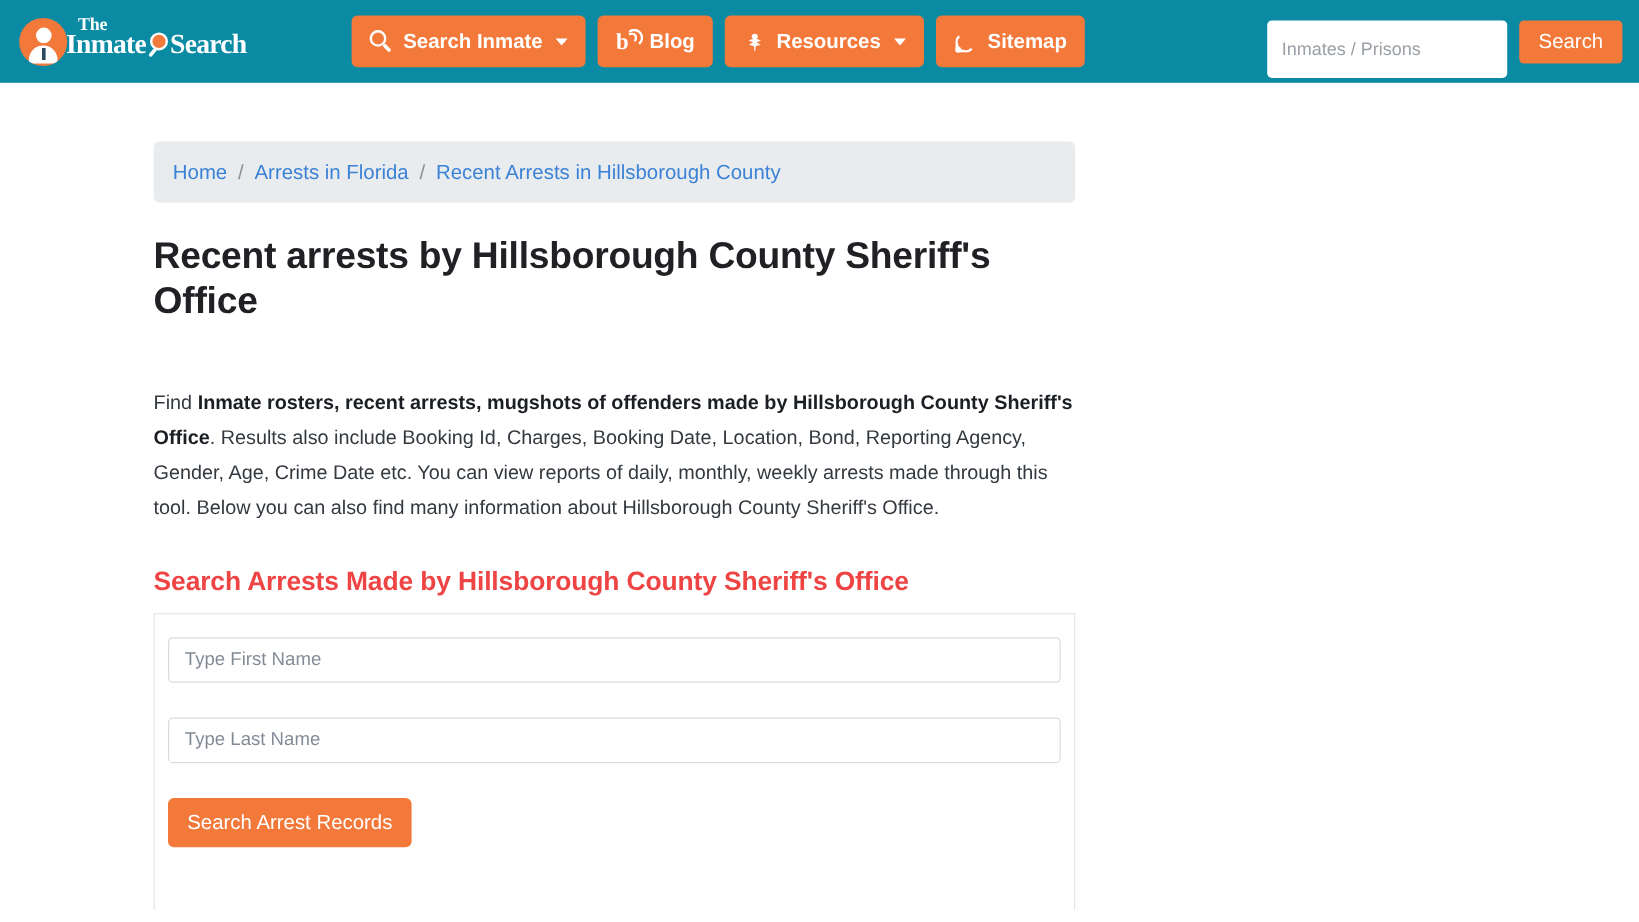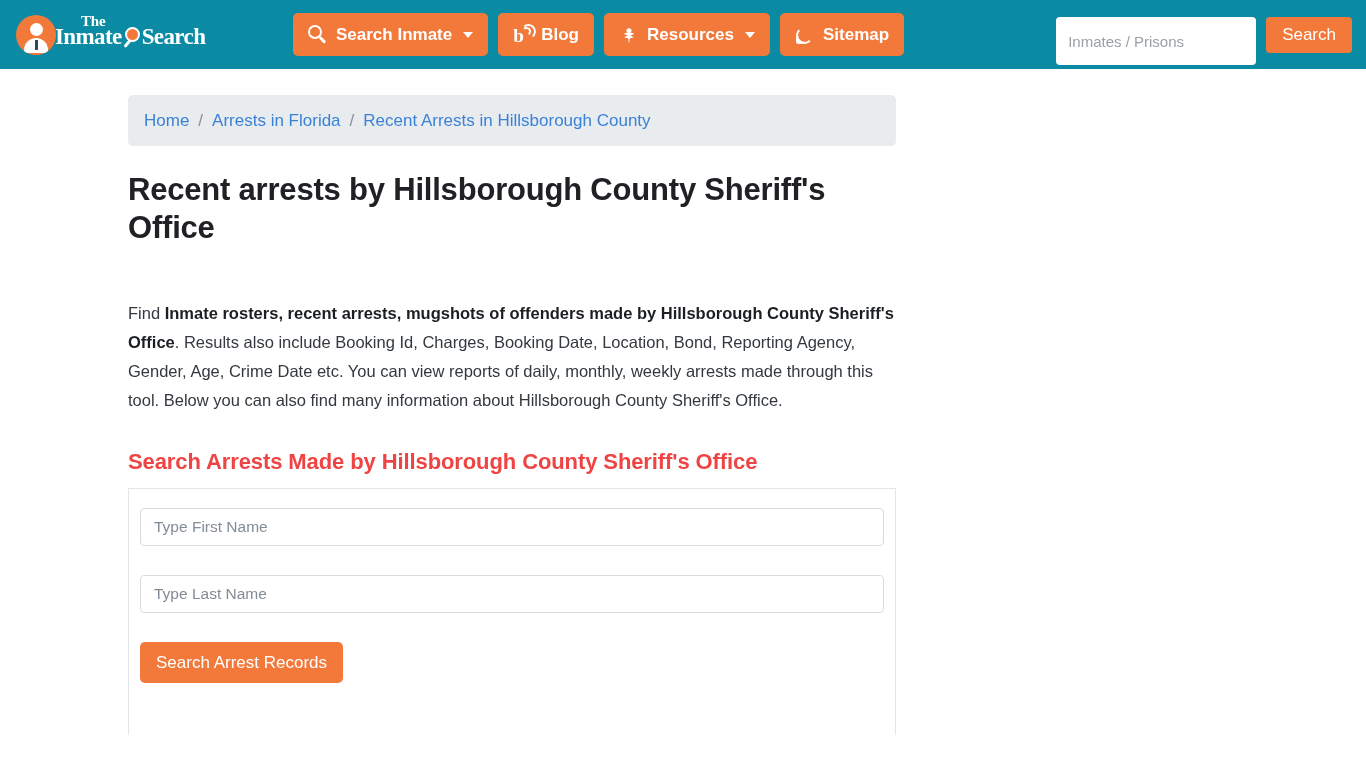--- a/index.html
+++ b/index.html
@@ -65,21 +65,21 @@
     position: relative;
     margin-left: -3px;
     color: #ffffff;
     font-family: "Liberation Serif", serif;
     font-weight: bold;
     line-height: 1;
     height: 42px;
   }
   .brand-the {
     position: absolute;
-    left: 28px;
+    left: 12px;
     top: 0px;
     font-size: 15px;
     letter-spacing: -0.2px;
   }
   .brand-main {
     position: absolute;
     left: 2px;
     top: 11px;
     font-size: 23px;
     letter-spacing: -0.6px;
@@ -213,21 +213,21 @@
     height: 36px;
     font-size: 17px;
     cursor: pointer;
     font-family: "Liberation Sans", sans-serif;
   }
 
   
   .page {
     width: 1366px;
     background: #ffffff;
-    padding-top: 26px;
+    padding-top: 49px;
   }
   .container {
     width: 768px;
     margin-left: 128px;
   }
 
   .breadcrumb {
     background: #e9ecef;
     border-radius: 5px;
     height: 51px;

